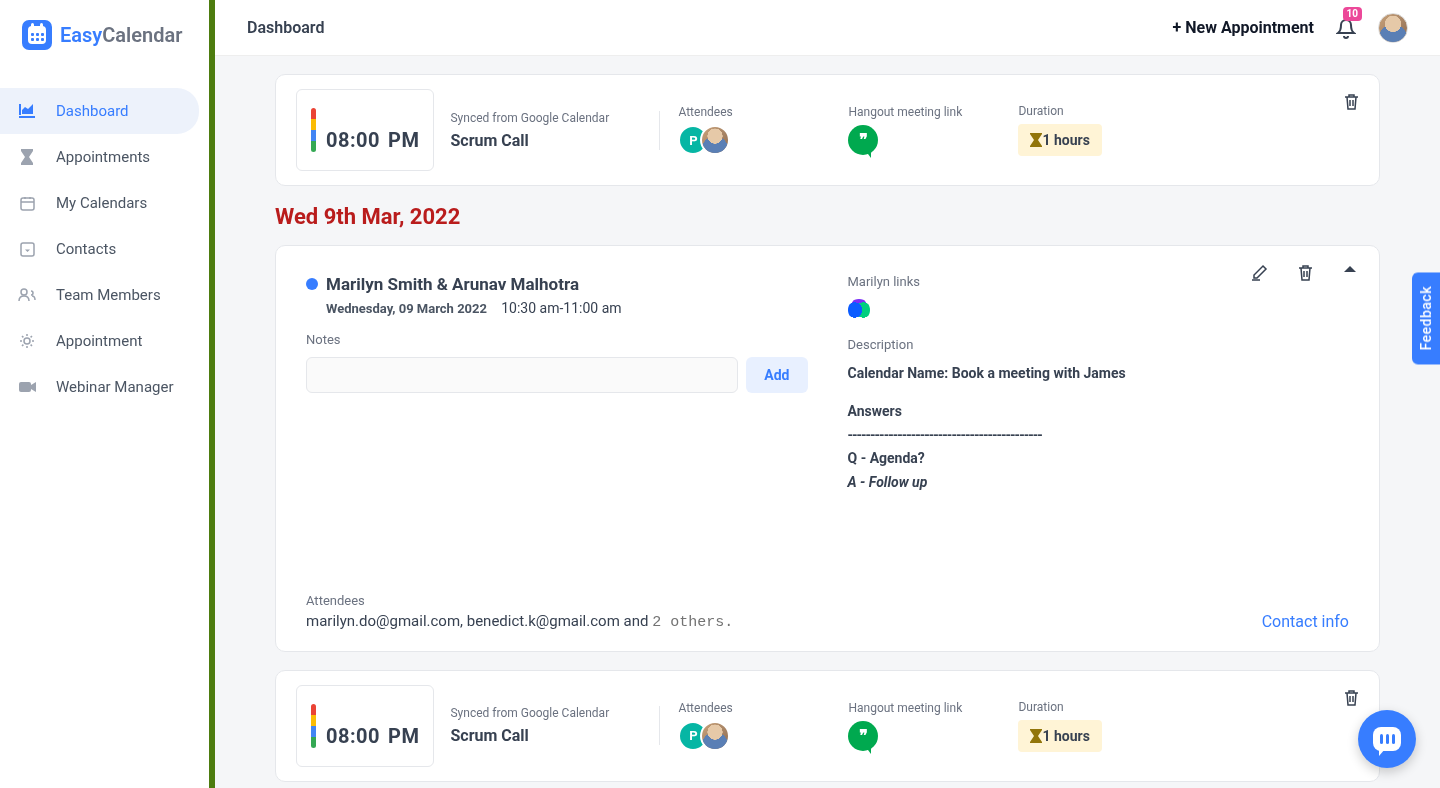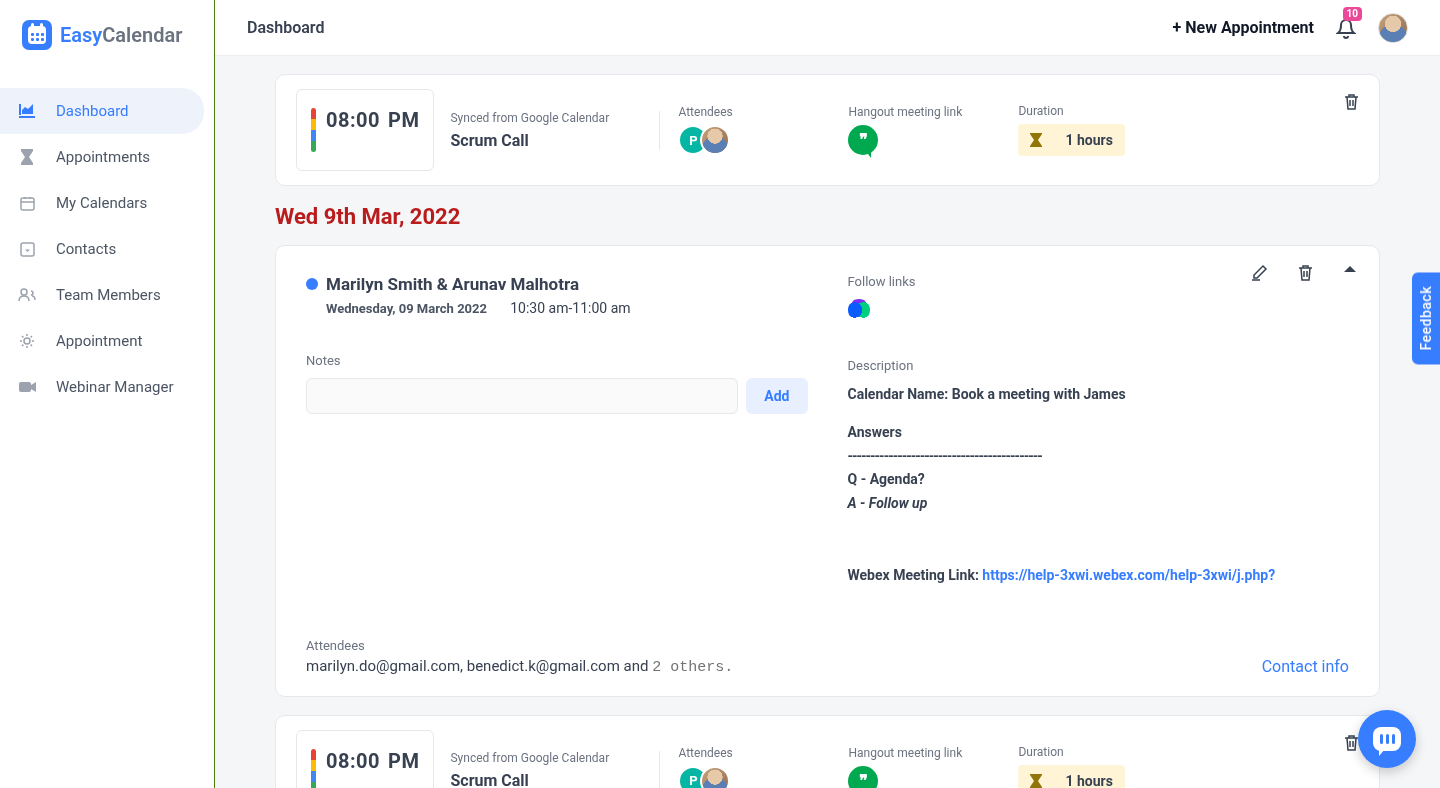--- a/index.html
+++ b/index.html
@@ -15,21 +15,21 @@
       overflow: hidden;
       position: relative;
     }
     .sidebar {
       position: absolute;
       left: 0;
       top: 0;
       width: 215px;
       height: 100%;
       background: #fff;
-      border-right: 1px solid #4d7c0f;
+      border-right: 6px solid #4d7c0f;
     }
     .logo-wrap {
       display: flex;
       align-items: center;
       padding: 20px 22px 20px 22px;
     }
     .logo-mark {
       width: 30px;
       height: 30px;
       background: #377dff;
@@ -185,21 +185,21 @@
     }
     .compact-card {
       display: flex;
       align-items: center;
     }
     .time-block {
       border: 1px solid #e5e7eb;
       border-radius: 6px;
       padding: 18px 14px;
       display: flex;
-      align-items: flex-start;
+      align-items: flex-end;
       margin-right: 16px;
       background:#fff;
     }
     .color-strip {
       width: 5px;
       height: 44px;
       border-radius: 3px;
       margin-right: 10px;
       background: linear-gradient(to bottom, #ea4335 0 25%, #fbbc05 25% 50%, #4285f4 50% 75%, #34a853 75% 100%);
     }
@@ -264,21 +264,21 @@
       content:""; position:absolute; bottom:-3px; right:7px;
       border-left:6px solid transparent; border-top:8px solid #00a94f;
     }
     .hangout-quote{color:#fff;font-size:16px;font-weight:700;line-height:1;}
     .duration-badge{
       background:#fff4d6;
       border-radius:4px;
       padding:8px 12px;
       display:inline-flex;
       align-items:center;
-      gap:23px;
+      gap:0;
       font-weight:700;
       color:#374151;
       font-size:14px;
     }
     .trash-btn{
       position:absolute; right:20px; top:18px; cursor:pointer; color:#374151;
     }
     .date-heading{
       font-size:22px; font-weight:700; color:#b91c1c; margin:14px 0 16px;
     }
@@ -296,22 +296,22 @@
     .detail-right{flex:1;}
     .meeting-title{
       display:flex; align-items:center; gap:8px;
       font-size:17px; font-weight:700; color:#374151;
     }
     .blue-dot{width:12px;height:12px;border-radius:50%;background:#377dff;flex-shrink:0;}
     .meeting-sub{
       font-size:13px; color:#4b5563; margin-top:6px; margin-left:20px;
     }
     .meeting-sub .date{font-weight:700;}
-    .meeting-sub .time{margin-left:20px;font-size:14px;color:#374151;}
-    .section-label{font-size:13px;color:#6b7280;margin-top:37px;margin-bottom:10px;}
+    .meeting-sub .time{margin-left:11px;font-size:14px;color:#374151;}
+    .section-label{font-size:13px;color:#6b7280;margin-top:16px;margin-bottom:10px;}
     .notes-area{
       background:#f3f4f6;border-radius:6px;height:140px;
       display:flex;align-items:center;justify-content:center;
       color:#4b5563;font-size:14px;
     }
     .notes-row{display:flex;gap:8px;margin-top:6px;}
     .notes-input{flex:1;height:36px;border:1px solid #e5e7eb;border-radius:6px;background:#fafafa;padding:0 10px;}
     .add-btn{
       background:#e8f0ff;color:#377dff;border:none;border-radius:6px;
       padding:0 18px;font-weight:700;font-size:14px;cursor:pointer;
@@ -531,35 +531,32 @@
           <span class="time">10:30 am-11:00 am</span>
         </div>
         <div class="section-label">Notes</div>
         <div class="notes-row">
           <input class="notes-input" type="text" style="">
           <button class="add-btn">Add</button>
         </div>
       </div>
 
       <div class="detail-right">
-        <div class="section-label" style="margin-top:0">Follow links</div>
+        <div class="section-label" style="margin-top:0">Marilyn links</div>
         <div class="webex-icon"></div>
 
         <div class="section-label">Description</div>
         <div class="desc-block">
           <div><strong>Calendar Name: Book a meeting with James</strong></div>
           <div style="height:14px"></div>
           <div><strong>Answers</strong></div>
           <div class="desc-divider"><strong>-------------------------------------------</strong></div>
           <div><strong>Q - Agenda?</strong></div>
           <div class="desc-italic"> A - Follow up</div>
           <div style="height:48px"></div>
-          <div>
-            <strong>Webex Meeting Link: </strong><a class="webex-link">https://help-3xwi.webex.com/help-3xwi/j.php?</a>
-          </div>
         </div>
       </div>
     </div>
 
     <div class="detail-footer">
       <div>
         <div class="section-label" style="margin-top:0;margin-bottom:4px">Attendees</div>
         <div class="attendees-list">
           <span>marilyn.do@gmail.com, benedict.k@gmail.com and </span><span class="others-link">2 others.</span>
         </div>

